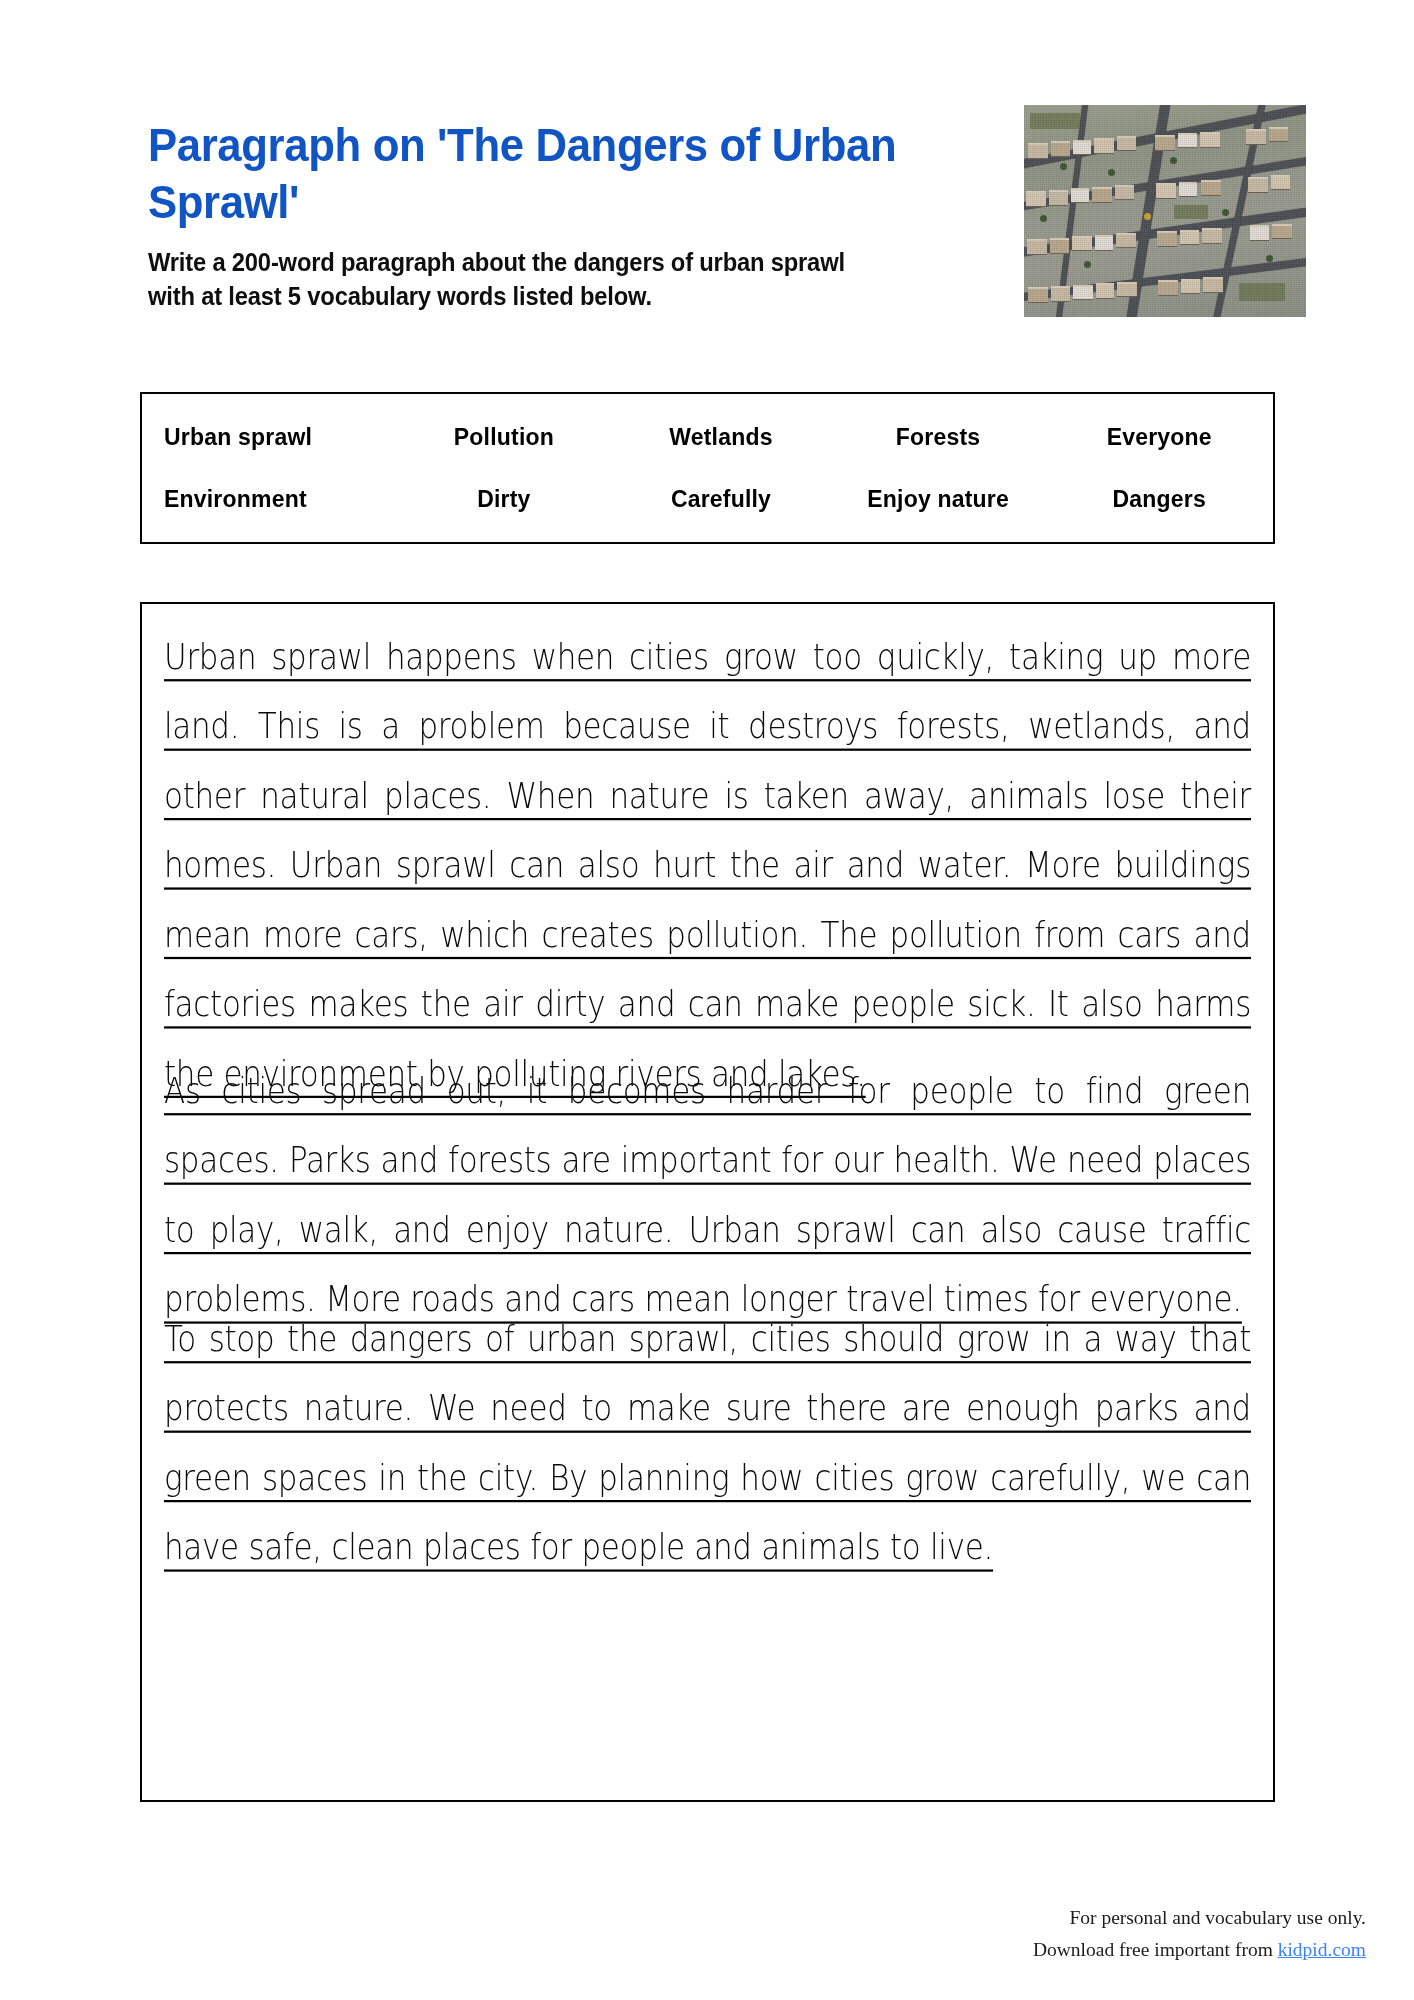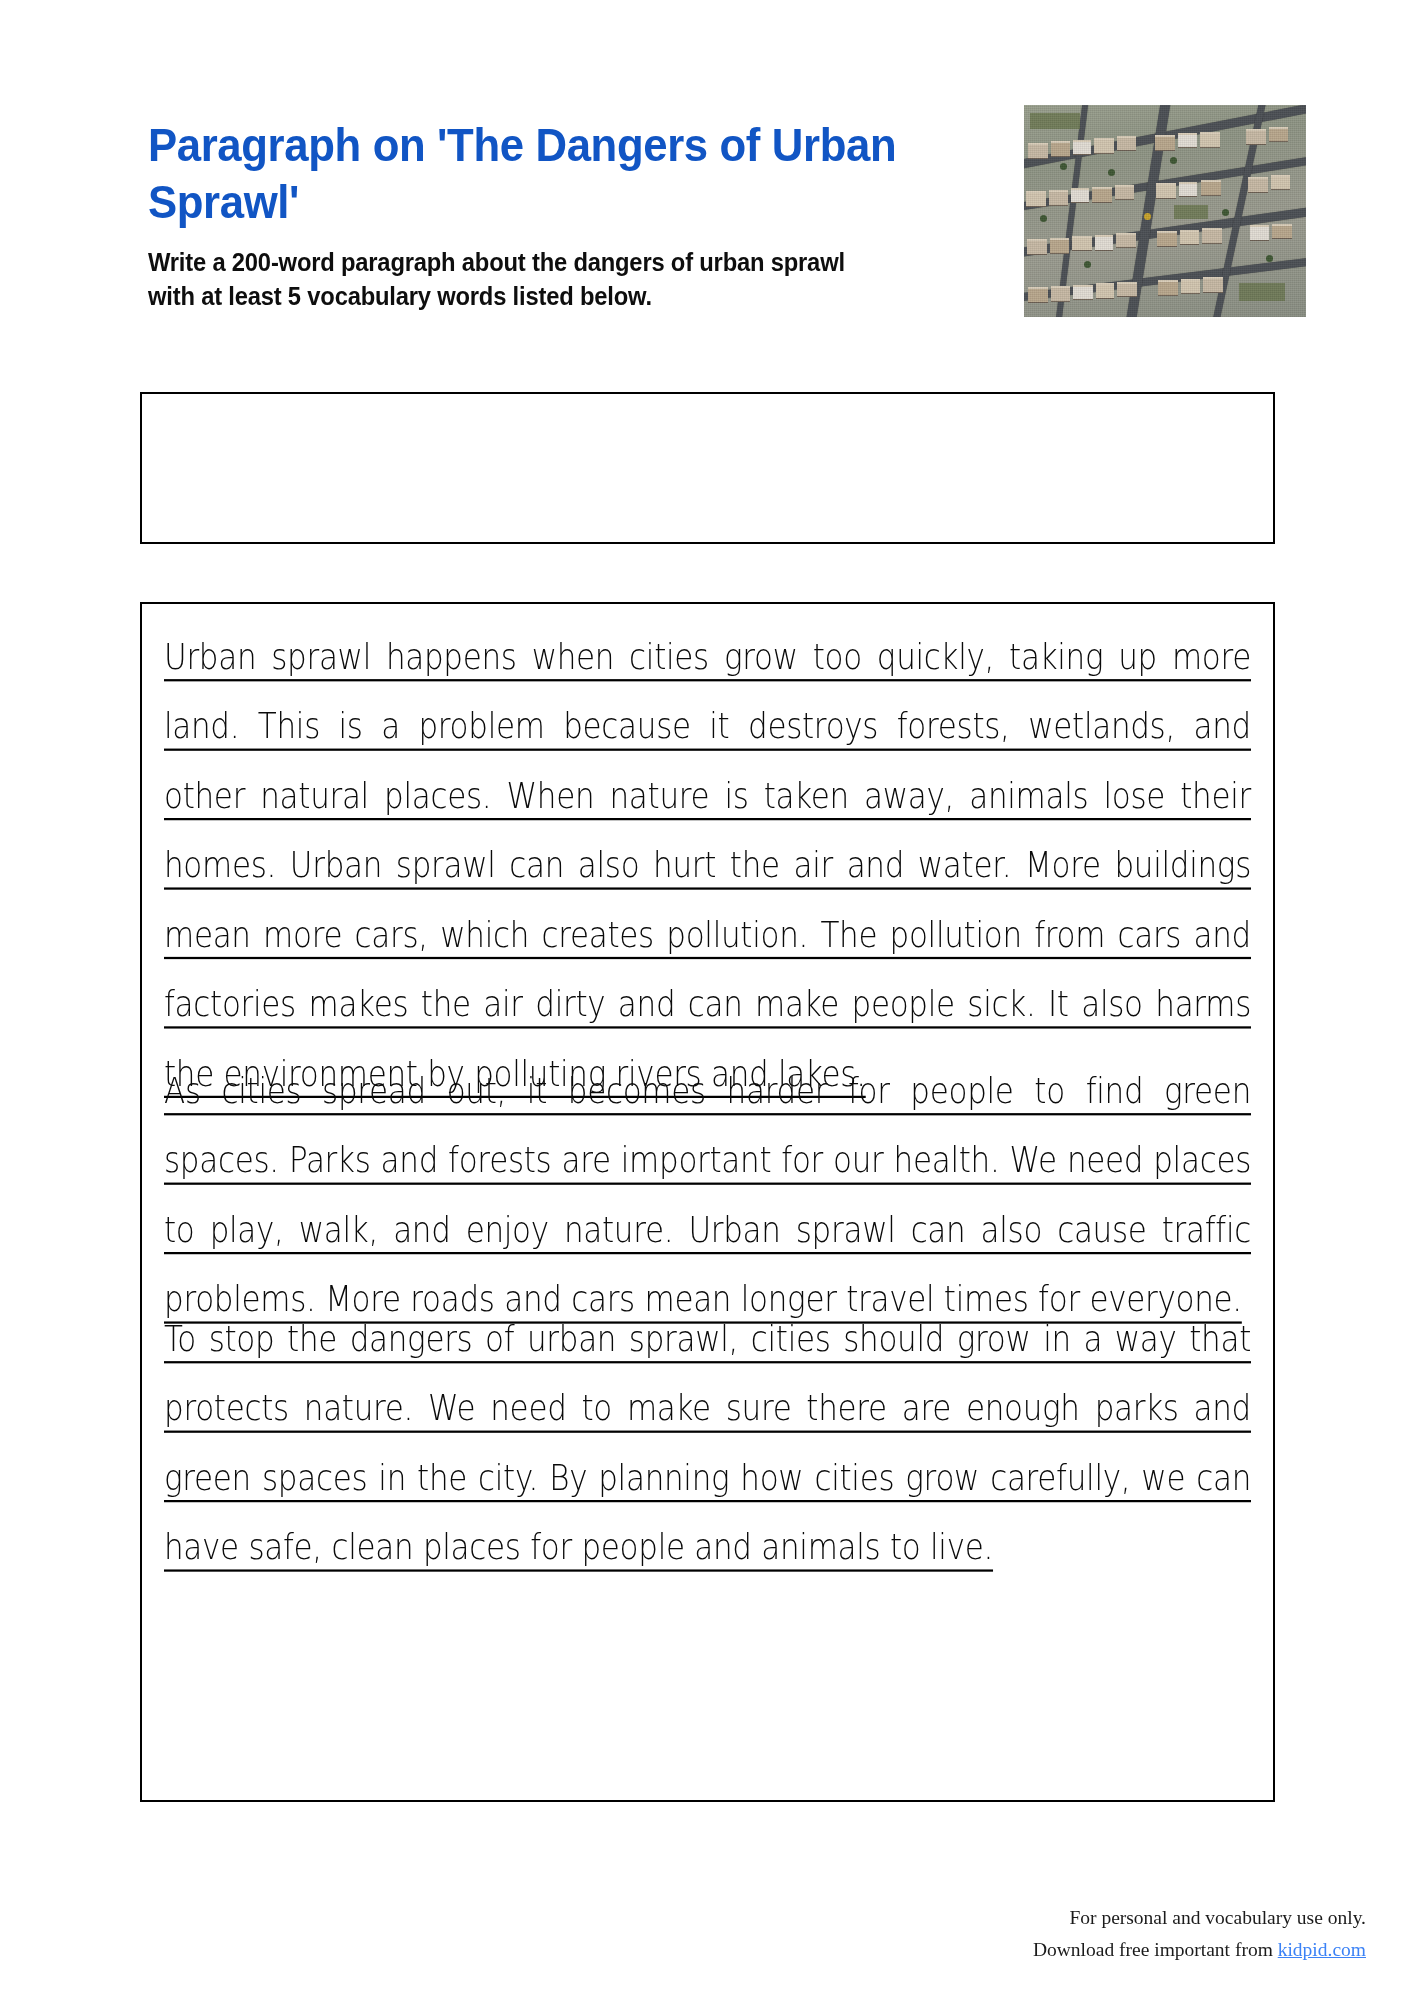--- a/index.html
+++ b/index.html
@@ -289,20 +289,34 @@
     <div class="tree" style="left:198px; top:104px;"></div>
     <div class="tree" style="left:60px;  top:156px;"></div>
     <div class="tree" style="left:120px; top:108px; background:#c8a22a;"></div>
     <div class="tree" style="left:242px; top:150px;"></div>
     <div class="tree" style="left:16px;  top:110px;"></div>
 
     <div class="grain"></div>
   </div>
 
   <div class="vocab-box">
+    <div class="vocab-row first">
+      <div class="vocab-cell c1">Urban sprawl</div>
+      <div class="vocab-cell c2">Pollution</div>
+      <div class="vocab-cell c3">Wetlands</div>
+      <div class="vocab-cell c4">Forests</div>
+      <div class="vocab-cell c5">Everyone</div>
+    </div>
+    <div class="vocab-row">
+      <div class="vocab-cell c1">Environment</div>
+      <div class="vocab-cell c2">Dirty</div>
+      <div class="vocab-cell c3">Carefully</div>
+      <div class="vocab-cell c4">Enjoy nature</div>
+      <div class="vocab-cell c5">Dangers</div>
+    </div>
   </div>
 
   <div class="answer-box">
     <p class="answer-para"><span class="u">Urban sprawl happens when cities grow too quickly, taking up more land. This is a problem because it destroys forests, wetlands, and other natural places. When nature is taken away, animals lose their homes. Urban sprawl can also hurt the air and water. More buildings mean more cars, which creates pollution. The pollution from cars and factories makes the air dirty and can make people sick. It also harms the environment by polluting rivers and lakes.</span></p>
     <p class="answer-para"><span class="u">As cities spread out, it becomes harder for people to find green spaces. Parks and forests are important for our health. We need places to play, walk, and enjoy nature. Urban sprawl can also cause traffic problems. More roads and cars mean longer travel times for everyone.</span></p>
     <p class="answer-para last-para"><span class="u">To stop the dangers of urban sprawl, cities should grow in a way that protects nature. We need to make sure there are enough parks and green spaces in the city. By planning how cities grow carefully, we can have safe, clean places for people and animals to live.</span></p>
   </div>
 
 
   <div class="footer-note">

